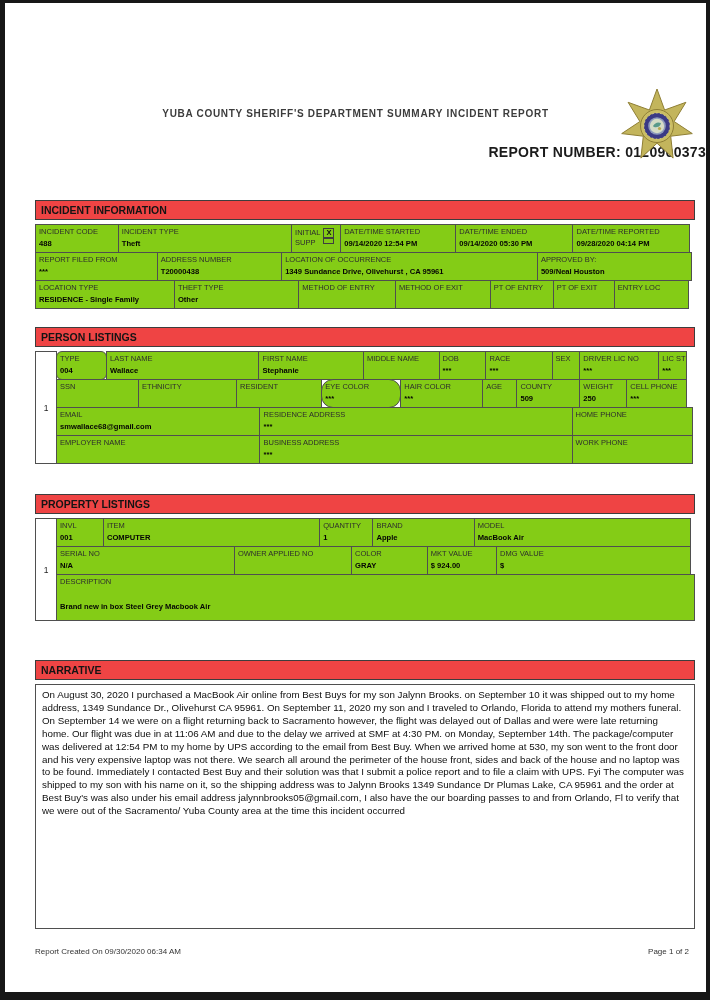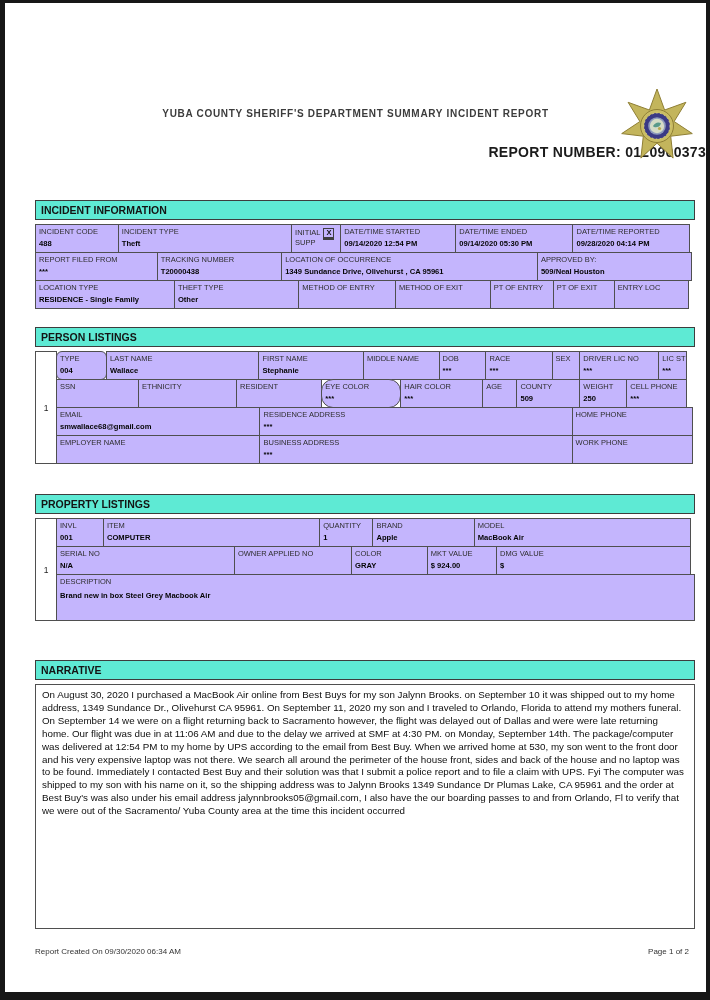--- a/index.html
+++ b/index.html
@@ -23,27 +23,27 @@
     position:absolute; top:141px; left:0; width:100%;
     text-align:right; font-size:14px; font-weight:bold;
     letter-spacing:0.3px; color:#1b1b1b;
   }
   .badge { position:absolute; top:82px; right:12px; width:74px; height:82px; }
 
   .section { position:absolute; left:30px; width:660px; }
   .sec-title {
     border:1px solid #3d3d3d; height:20px; line-height:18px;
     padding-left:5px; font-size:10.5px; font-weight:bold; color:#141414;
-    margin-bottom:4px; background:#5eead4;
+    margin-bottom:4px; background:#ef4444;
   }
   .trow { display:flex; }
   .trow + .trow { margin-top:-1px; }
   .cell {
-    border:1px solid #4f4f4f; height:29px; padding:2px 3px 18px;
-    overflow:hidden; background:#c4b5fd;
+    border:1px solid #4f4f4f; height:29px; padding:2px 3px 7px;
+    overflow:hidden; background:#84cc16;
   }
   .cell + .cell { margin-left:-1px; }
   .lbl { font-size:7.5px; color:#2d2d2d; white-space:nowrap; }
   .val { font-size:7.6px; font-weight:bold; color:#050505; margin-top:3px; white-space:nowrap; min-height:9px; }
 
   .listing { display:flex; align-items:stretch; }
   .idxcell {
     flex:0 0 22px; border:1px solid #4f4f4f; background:#fff;
     display:flex; align-items:center; justify-content:center;
     font-size:8.5px; color:#1e1e1e;
@@ -130,21 +130,21 @@
         <div class="val">09/28/2020 04:14 PM</div>
       </div>
     </div>
 
     <div class="trow">
       <div class="cell fc" style="flex-basis:18.6%;">
         <div class="lbl">REPORT FILED FROM</div>
         <div class="val">***</div>
       </div>
       <div class="cell fc" style="flex-basis:19%;">
-        <div class="lbl">TRACKING NUMBER</div>
+        <div class="lbl">ADDRESS NUMBER</div>
         <div class="val">T20000438</div>
       </div>
       <div class="cell fc" style="flex-basis:38.9%;">
         <div class="lbl">LOCATION OF OCCURRENCE</div>
         <div class="val">1349 Sundance Drive, Olivehurst , CA 95961</div>
       </div>
       <div class="cell fc" style="flex-basis:23.5%;">
         <div class="lbl">APPROVED BY:</div>
         <div class="val">509/Neal Houston</div>
       </div>

